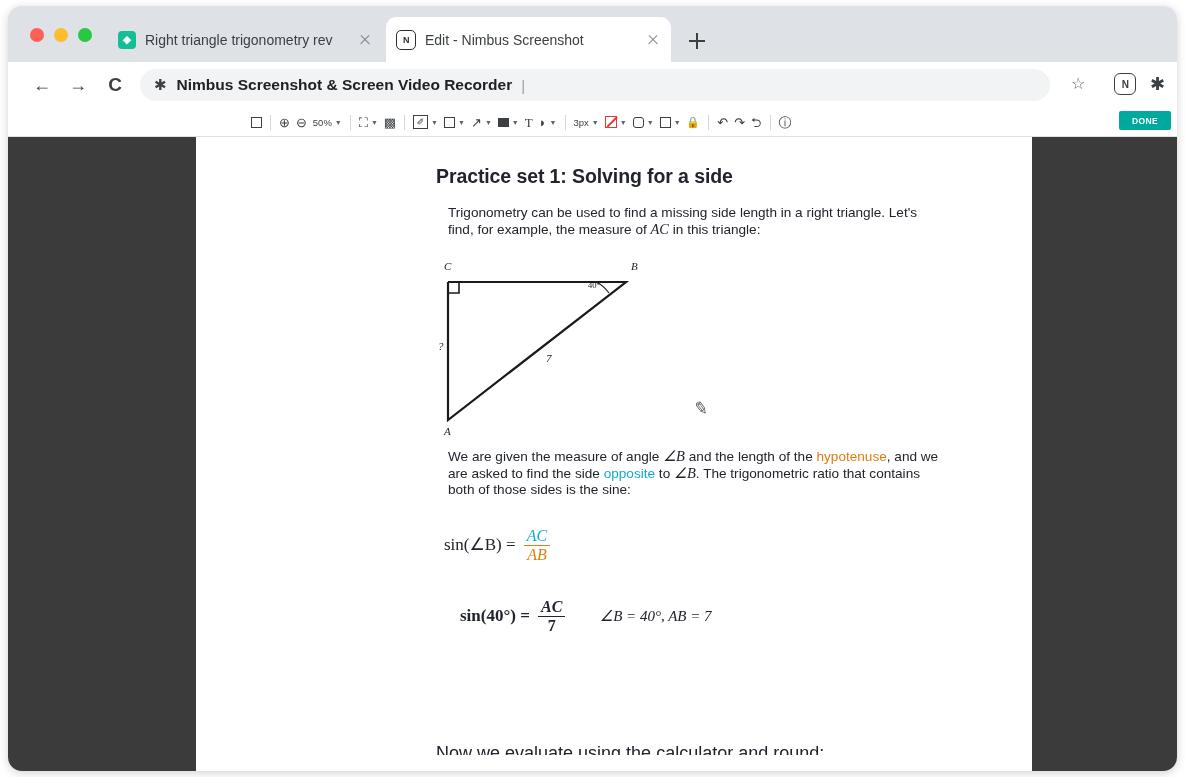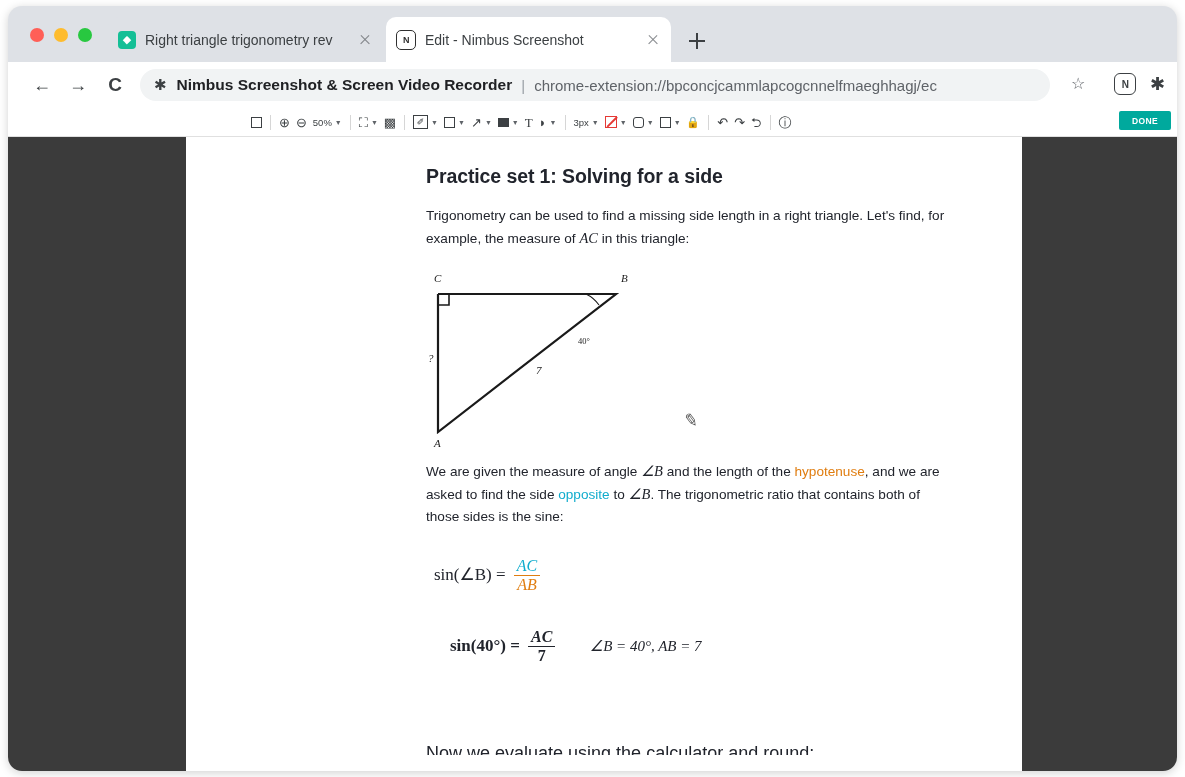--- a/index.html
+++ b/index.html
@@ -300,21 +300,21 @@
 
   
   .canvas {
     position: relative;
     height: 635px;
     background: #3b3b3b;
     overflow: hidden;
   }
   .page {
     position: absolute;
-    left: 178px;
+    left: 188px;
     top: 0;
     width: 836px;
     height: 635px;
     background: #ffffff;
     overflow: hidden;
   }
   .article {
     position: absolute;
     left: 240px;
     top: 28px;
@@ -323,23 +323,23 @@
   h1.ptitle {
     font-family: "Liberation Sans", sans-serif;
     font-size: 19.5px;
     font-weight: bold;
     color: #21242c;
     margin: 0 0 17px 0;
     letter-spacing: -0.1px;
   }
   p.para {
     font-size: 13.6px;
-    line-height: 22px;
+    line-height: 16px;
     color: #21242c;
-    margin: 0;
+    margin: 12px;
   }
   .mathvar {
     font-family: "Liberation Serif", serif;
     font-style: italic;
     font-size: 14.5px;
   }
   .hypotenuse { color: #e07d10; }
   .opposite { color: #11accd; }
 
   
@@ -444,21 +444,20 @@
 
     <div class="navbar">
       <div class="nav-btn nav-back">←</div>
       <div class="nav-btn nav-fwd">→</div>
       <div class="nav-btn nav-reload">C</div>
 
       <div class="omnibox">
         <span class="ext-icon">✱</span>
         <span class="omnibox-name">Nimbus Screenshot &amp; Screen Video Recorder</span>
         <span class="omnibox-sep">|</span>
-        <span class="omnibox-url">chrome-extension://bpconcjcammlapcogcnnelfmaeghhagj/ec</span>
       </div>
 
       <div class="star-btn">☆</div>
       <div class="ext-btn">N</div>
       <div class="puzzle-btn">✱</div>
     </div>
 
     <div class="toolbar">
       <div style="width:240px"></div>
 
@@ -556,21 +555,21 @@
 
           <div class="figure">
             <svg width="260" height="190" style="position:absolute;left:0;top:0;">
               <polyline points="12,22 12,160 190,22 12,22" fill="none" stroke="#1a1a1a" stroke-width="2.2" stroke-linejoin="miter"></polyline>
               <polyline points="12,33 23,33 23,22" fill="none" stroke="#1a1a1a" stroke-width="1.6"></polyline>
               <path d="M 160,22 A 34 34 0 0 1 173,33" fill="none" stroke="#1a1a1a" stroke-width="1.1"></path>
             </svg>
             <span class="fig-label" style="left:8px; top:0px;">C</span>
             <span class="fig-label" style="left:195px; top:0px;">B</span>
             <span class="fig-label" style="left:8px; top:165px;">A</span>
-            <span class="angle-label" style="left:152px; top:20px;margin-top:44px;">40°</span>
+            <span class="angle-label" style="left:152px; top:20px;">40°</span>
             <span class="fig-label" style="left:2px; top:80px;">?</span>
             <span class="fig-label" style="left:110px; top:92px;">7</span>
             <span class="pencil-cursor">✎</span>
           </div>
 
           <p class="para" style="margin-top:-12px;"><span>We are given the measure of angle </span><span class="mathvar">∠B</span><span> and the length of the </span><span class="hypotenuse">hypotenuse</span><span>, and we are asked to find the side </span><span class="opposite">opposite</span><span> to </span><span class="mathvar">∠B</span><span>. The trigonometric ratio that contains both of those sides is the sine:</span></p>
 
           <div class="eq eq1">
             <span style="font-weight:normal;">sin(∠B) =</span>
             <span class="frac colored">

